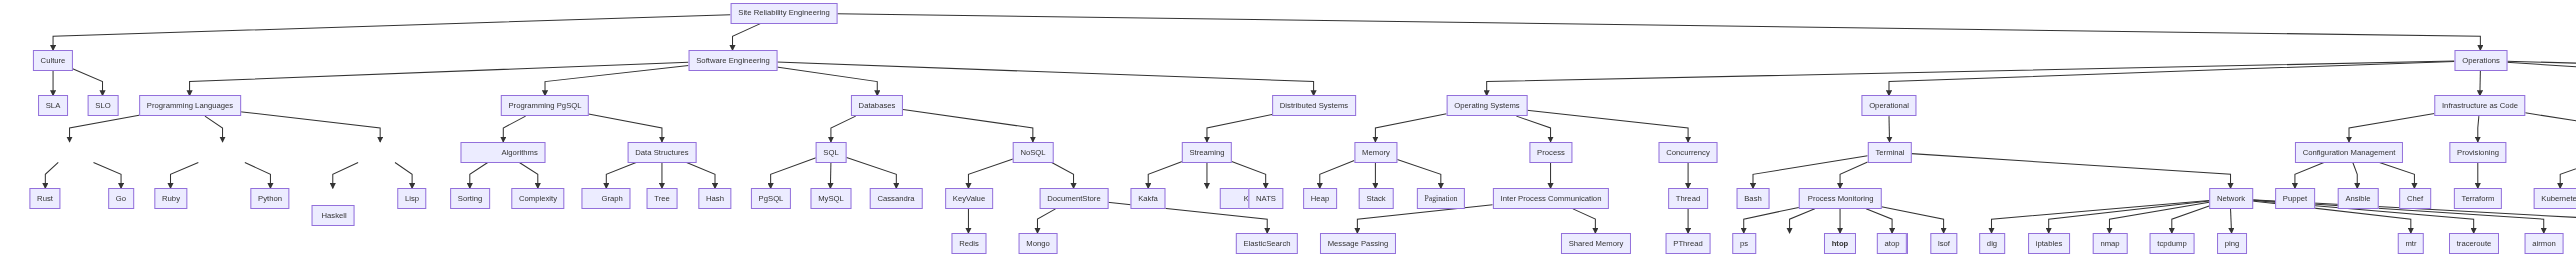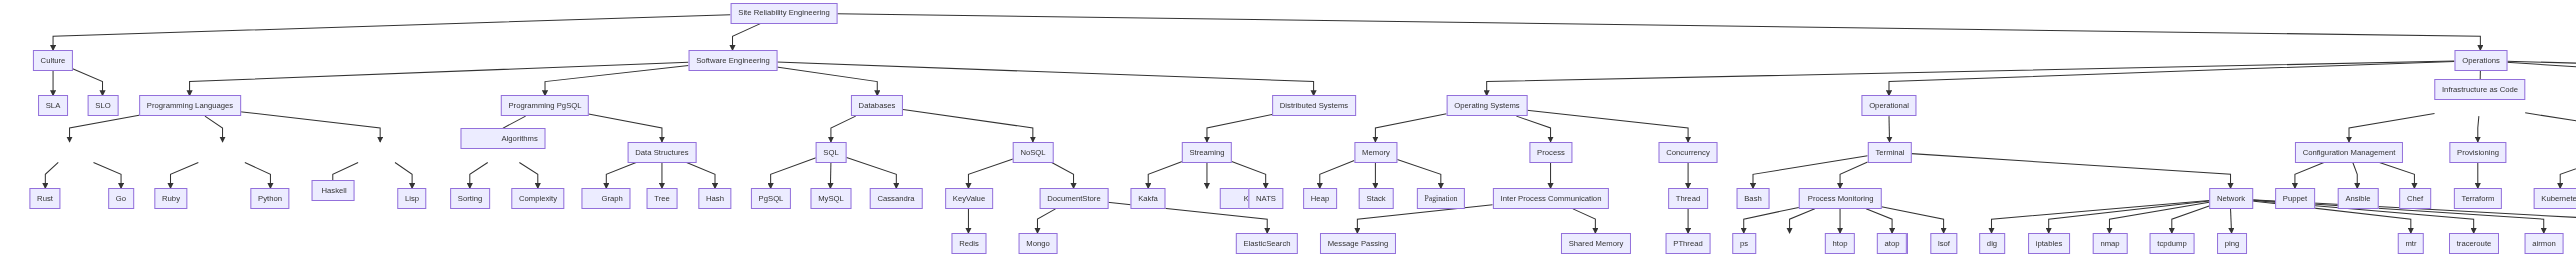--- a/index.html
+++ b/index.html
@@ -150,37 +150,37 @@
     <div class="node" style="left: 733px; top: 50px;">Software Engineering</div>
     <div class="node" style="left: 2481px; top: 50px;">Operations</div>
     <div class="node" style="left: 53px; top: 95px;">SLA</div>
     <div class="node" style="left: 103px; top: 95px;">SLO</div>
     <div class="node" style="left: 190px; top: 95px;">Programming Languages</div>
     <div class="node" style="left: 545px; top: 95px;">Programming PgSQL</div>
     <div class="node" style="left: 877px; top: 95px;">Databases</div>
     <div class="node" style="left: 1314px; top: 95px;">Distributed Systems</div>
     <div class="node" style="left: 1487px; top: 95px;">Operating Systems</div>
     <div class="node" style="left: 1889px; top: 95px;">Operational</div>
-    <div class="node" style="left: 2480px; top: 79px;">Infrastructure as Code</div>
-    <div class="node" style="left: 503px; top: 128px; padding-left: 40px;">Algorithms</div>
+    <div class="node" style="left: 2480px; top: 95px;">Infrastructure as Code</div>
+    <div class="node" style="left: 503px; top: 142px; padding-left: 40px;">Algorithms</div>
     <div class="node" style="left: 662px; top: 142px;">Data Structures</div>
     <div class="node" style="left: 831px; top: 142px;">SQL</div>
     <div class="node" style="left: 1033px; top: 142px;">NoSQL</div>
     <div class="node" style="left: 1207px; top: 142px;">Streaming</div>
     <div class="node" style="left: 1376px; top: 142px;">Memory</div>
     <div class="node" style="left: 1551px; top: 142px;">Process</div>
     <div class="node" style="left: 1688px; top: 142px;">Concurrency</div>
     <div class="node" style="left: 1890px; top: 142px;">Terminal</div>
     <div class="node" style="left: 2349px; top: 142px;">Configuration Management</div>
     <div class="node" style="left: 2478px; top: 142px;">Provisioning</div>
     <div class="node" style="left: 45px; top: 188px;">Rust</div>
     <div class="node" style="left: 121px; top: 188px;">Go</div>
     <div class="node" style="left: 171px; top: 188px;">Ruby</div>
     <div class="node" style="left: 270px; top: 188px;">Python</div>
-    <div class="node" style="left: 333px; top: 180px; padding-left: 9px;">Haskell</div>
+    <div class="node" style="left: 333px; top: 205px; padding-left: 9px;">Haskell</div>
     <div class="node" style="left: 412px; top: 188px;">Lisp</div>
     <div class="node" style="left: 470px; top: 188px;">Sorting</div>
     <div class="node" style="left: 538px; top: 188px;">Complexity</div>
     <div class="node" style="left: 606px; top: 188px; padding-left: 19px;">Graph</div>
     <div class="node" style="left: 662px; top: 188px;">Tree</div>
     <div class="node" style="left: 715px; top: 188px;">Hash</div>
     <div class="node" style="left: 771px; top: 188px;">PgSQL</div>
     <div class="node" style="left: 831px; top: 188px;">MySQL</div>
     <div class="node" style="left: 896px; top: 188px;">Cassandra</div>
     <div class="node" style="left: 969px; top: 188px;">KeyValue</div>
@@ -202,21 +202,21 @@
     <div class="node" style="left: 2478px; top: 188px;">Terraform</div>
     <div class="node" style="left: 2561px; top: 188px;">Kubernetes</div>
     <div class="node" style="left: 969px; top: 233px;">Redis</div>
     <div class="node" style="left: 1038px; top: 233px;">Mongo</div>
     <div class="node" style="left: 1267px; top: 233px;">ElasticSearch</div>
     <div class="node" style="left: 1358px; top: 233px;">Message Passing</div>
     <div class="node" style="left: 1596px; top: 233px;">Shared Memory</div>
     <div class="node" style="left: 1688px; top: 233px;">PThread</div>
     <div class="node" style="left: 1744px; top: 233px;">ps</div>
     <div class="node" style="left: 1895px; top: 233px; font-style: italic;">top</div>
-    <div class="node" style="left: 1840px; top: 233px;">htop</div>
+    <div class="node" style="left: 1840px; top: 233px; font-weight: bold;">htop</div>
     <div class="node" style="left: 1892px; top: 233px;">atop</div>
     <div class="node" style="left: 1944px; top: 233px;">lsof</div>
     <div class="node" style="left: 1992px; top: 233px;">dig</div>
     <div class="node" style="left: 2049px; top: 233px;">iptables</div>
     <div class="node" style="left: 2110px; top: 233px;">nmap</div>
     <div class="node" style="left: 2172px; top: 233px;">tcpdump</div>
     <div class="node" style="left: 2232px; top: 233px;">ping</div>
     <div class="node" style="left: 2411px; top: 233px;">mtr</div>
     <div class="node" style="left: 2474px; top: 233px;">traceroute</div>
     <div class="node" style="left: 2544px; top: 233px;">airmon</div>

